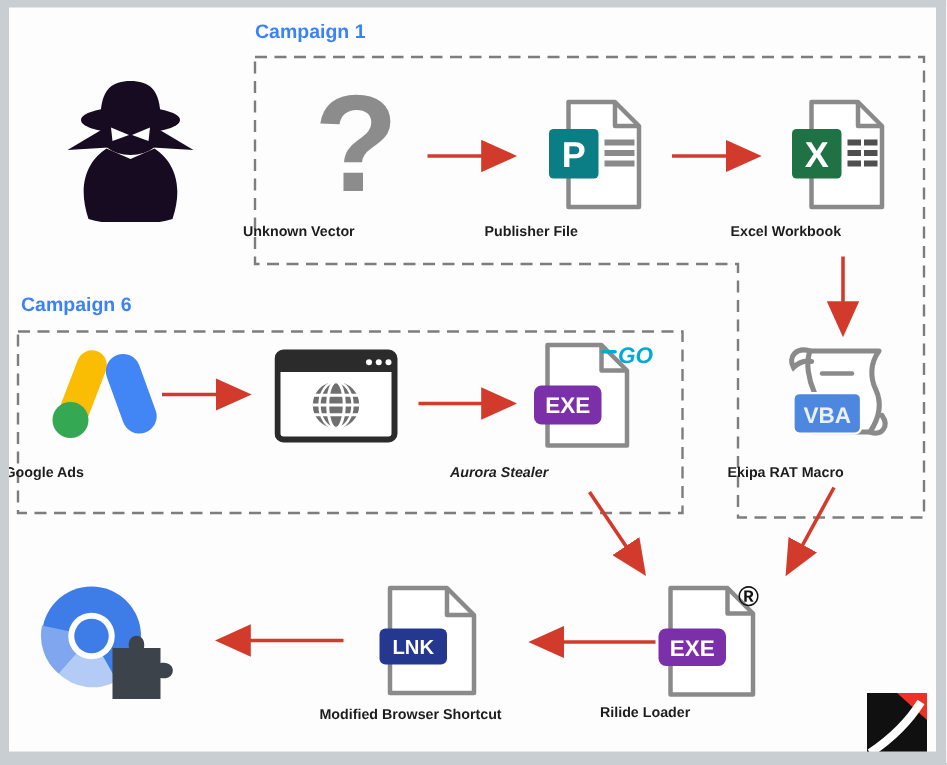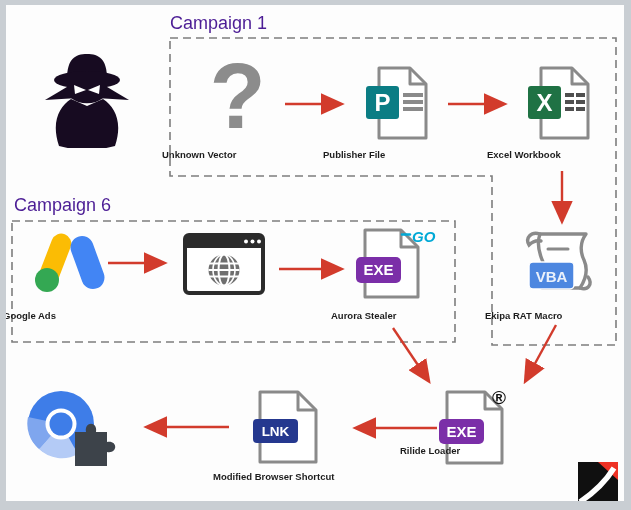--- a/index.html
+++ b/index.html
@@ -3,21 +3,21 @@
 <meta charset="utf-8">
 <style>
   html,body{margin:0;padding:0;background:#fff;}
   .canvas{position:relative;width:631px;height:510px;background:#fdfdfd;overflow:hidden;
           font-family:"Liberation Sans",sans-serif;}
   .frame{position:absolute;background:#c9ced3;z-index:50;}
   .underlay{position:absolute;left:0;top:0;z-index:1;}
   .node-icon{position:absolute;z-index:5;}
   .lbl{position:absolute;z-index:6;font-weight:bold;font-size:9.5px;color:#1d1d1d;
        text-align:left;letter-spacing:0px;}
-  .campaign-lbl{position:absolute;z-index:6;font-weight:normal;font-size:18px;color:#4c1d95;}
+  .campaign-lbl{position:absolute;z-index:6;font-weight:bold;font-size:13px;color:#3b82f6;}
   .qmark{position:absolute;z-index:5;font-weight:bold;font-size:92px;line-height:88px;
          color:#8c8c8c;text-align:center;}
   svg text{font-family:"Liberation Sans",sans-serif;font-weight:bold;}
 </style>
 </head>
 <body>
 
 <div class="canvas">
 
   <svg class="underlay" width="631" height="510" viewBox="0 0 631 510">
@@ -124,30 +124,30 @@
   </svg>
 
   <svg class="node-icon" style="left:352px;top:220px;" width="90" height="82" viewBox="0 0 90 82">
     <path d="M13,10 H49 L66,27 V77 H13 Z" fill="#fff" stroke="#8a8a8a" stroke-width="3" stroke-linejoin="round"></path>
     <path d="M49,10 V27 H66" fill="none" stroke="#8a8a8a" stroke-width="3" stroke-linejoin="round"></path>
     <line x1="50" y1="14.5" x2="58" y2="14.5" stroke="#00a9d6" stroke-width="2.4" stroke-linecap="round"></line>
     <text x="60" y="22" font-size="15" font-style="italic" fill="#00a9d6">GO</text>
     <rect x="4" y="37" width="45" height="26" rx="5" fill="#7b2fa8"></rect>
     <text x="26.5" y="55" font-size="15" fill="#fff" text-anchor="middle">EXE</text>
   </svg>
-  <div class="lbl" style="left:331px;top:310px;width:150px;">Aurora Stealer</div>
+  <div class="lbl" style="left:300px;top:310px;width:150px;font-style:italic;">Aurora Stealer</div>
 
   <svg class="node-icon" style="left:432px;top:384px;" width="86" height="84" viewBox="0 0 86 84">
     <path d="M15,8 H53 L70,25 V79 H15 Z" fill="#fff" stroke="#8a8a8a" stroke-width="3" stroke-linejoin="round"></path>
     <path d="M53,8 V25 H70" fill="none" stroke="#8a8a8a" stroke-width="3" stroke-linejoin="round"></path>
     <text x="60" y="20" font-size="19" fill="#111">®</text>
     <rect x="7" y="35" width="45" height="25" rx="5" fill="#7b2fa8"></rect>
     <text x="29.5" y="53" font-size="15" fill="#fff" text-anchor="middle">EXE</text>
   </svg>
-  <div class="lbl" style="left:400px;top:445px;width:150px;">Rilide Loader</div>
+  <div class="lbl" style="left:400px;top:470px;width:150px;">Rilide Loader</div>
 
   <svg class="node-icon" style="left:248px;top:384px;" width="80" height="84" viewBox="0 0 80 84">
     <path d="M12,8 H50 L68,26 V78 H12 Z" fill="#fff" stroke="#8a8a8a" stroke-width="3" stroke-linejoin="round"></path>
     <path d="M50,8 V26 H68" fill="none" stroke="#8a8a8a" stroke-width="3" stroke-linejoin="round"></path>
     <rect x="5" y="35" width="45" height="24" rx="4" fill="#25388f"></rect>
     <text x="27.5" y="52" font-size="13.5" fill="#fff" text-anchor="middle">LNK</text>
   </svg>
   <div class="lbl" style="left:213px;top:471px;width:150px;">Modified Browser Shortcut</div>
 
   <svg class="node-icon" style="left:26px;top:390px;" width="96" height="82" viewBox="0 0 96 82">

